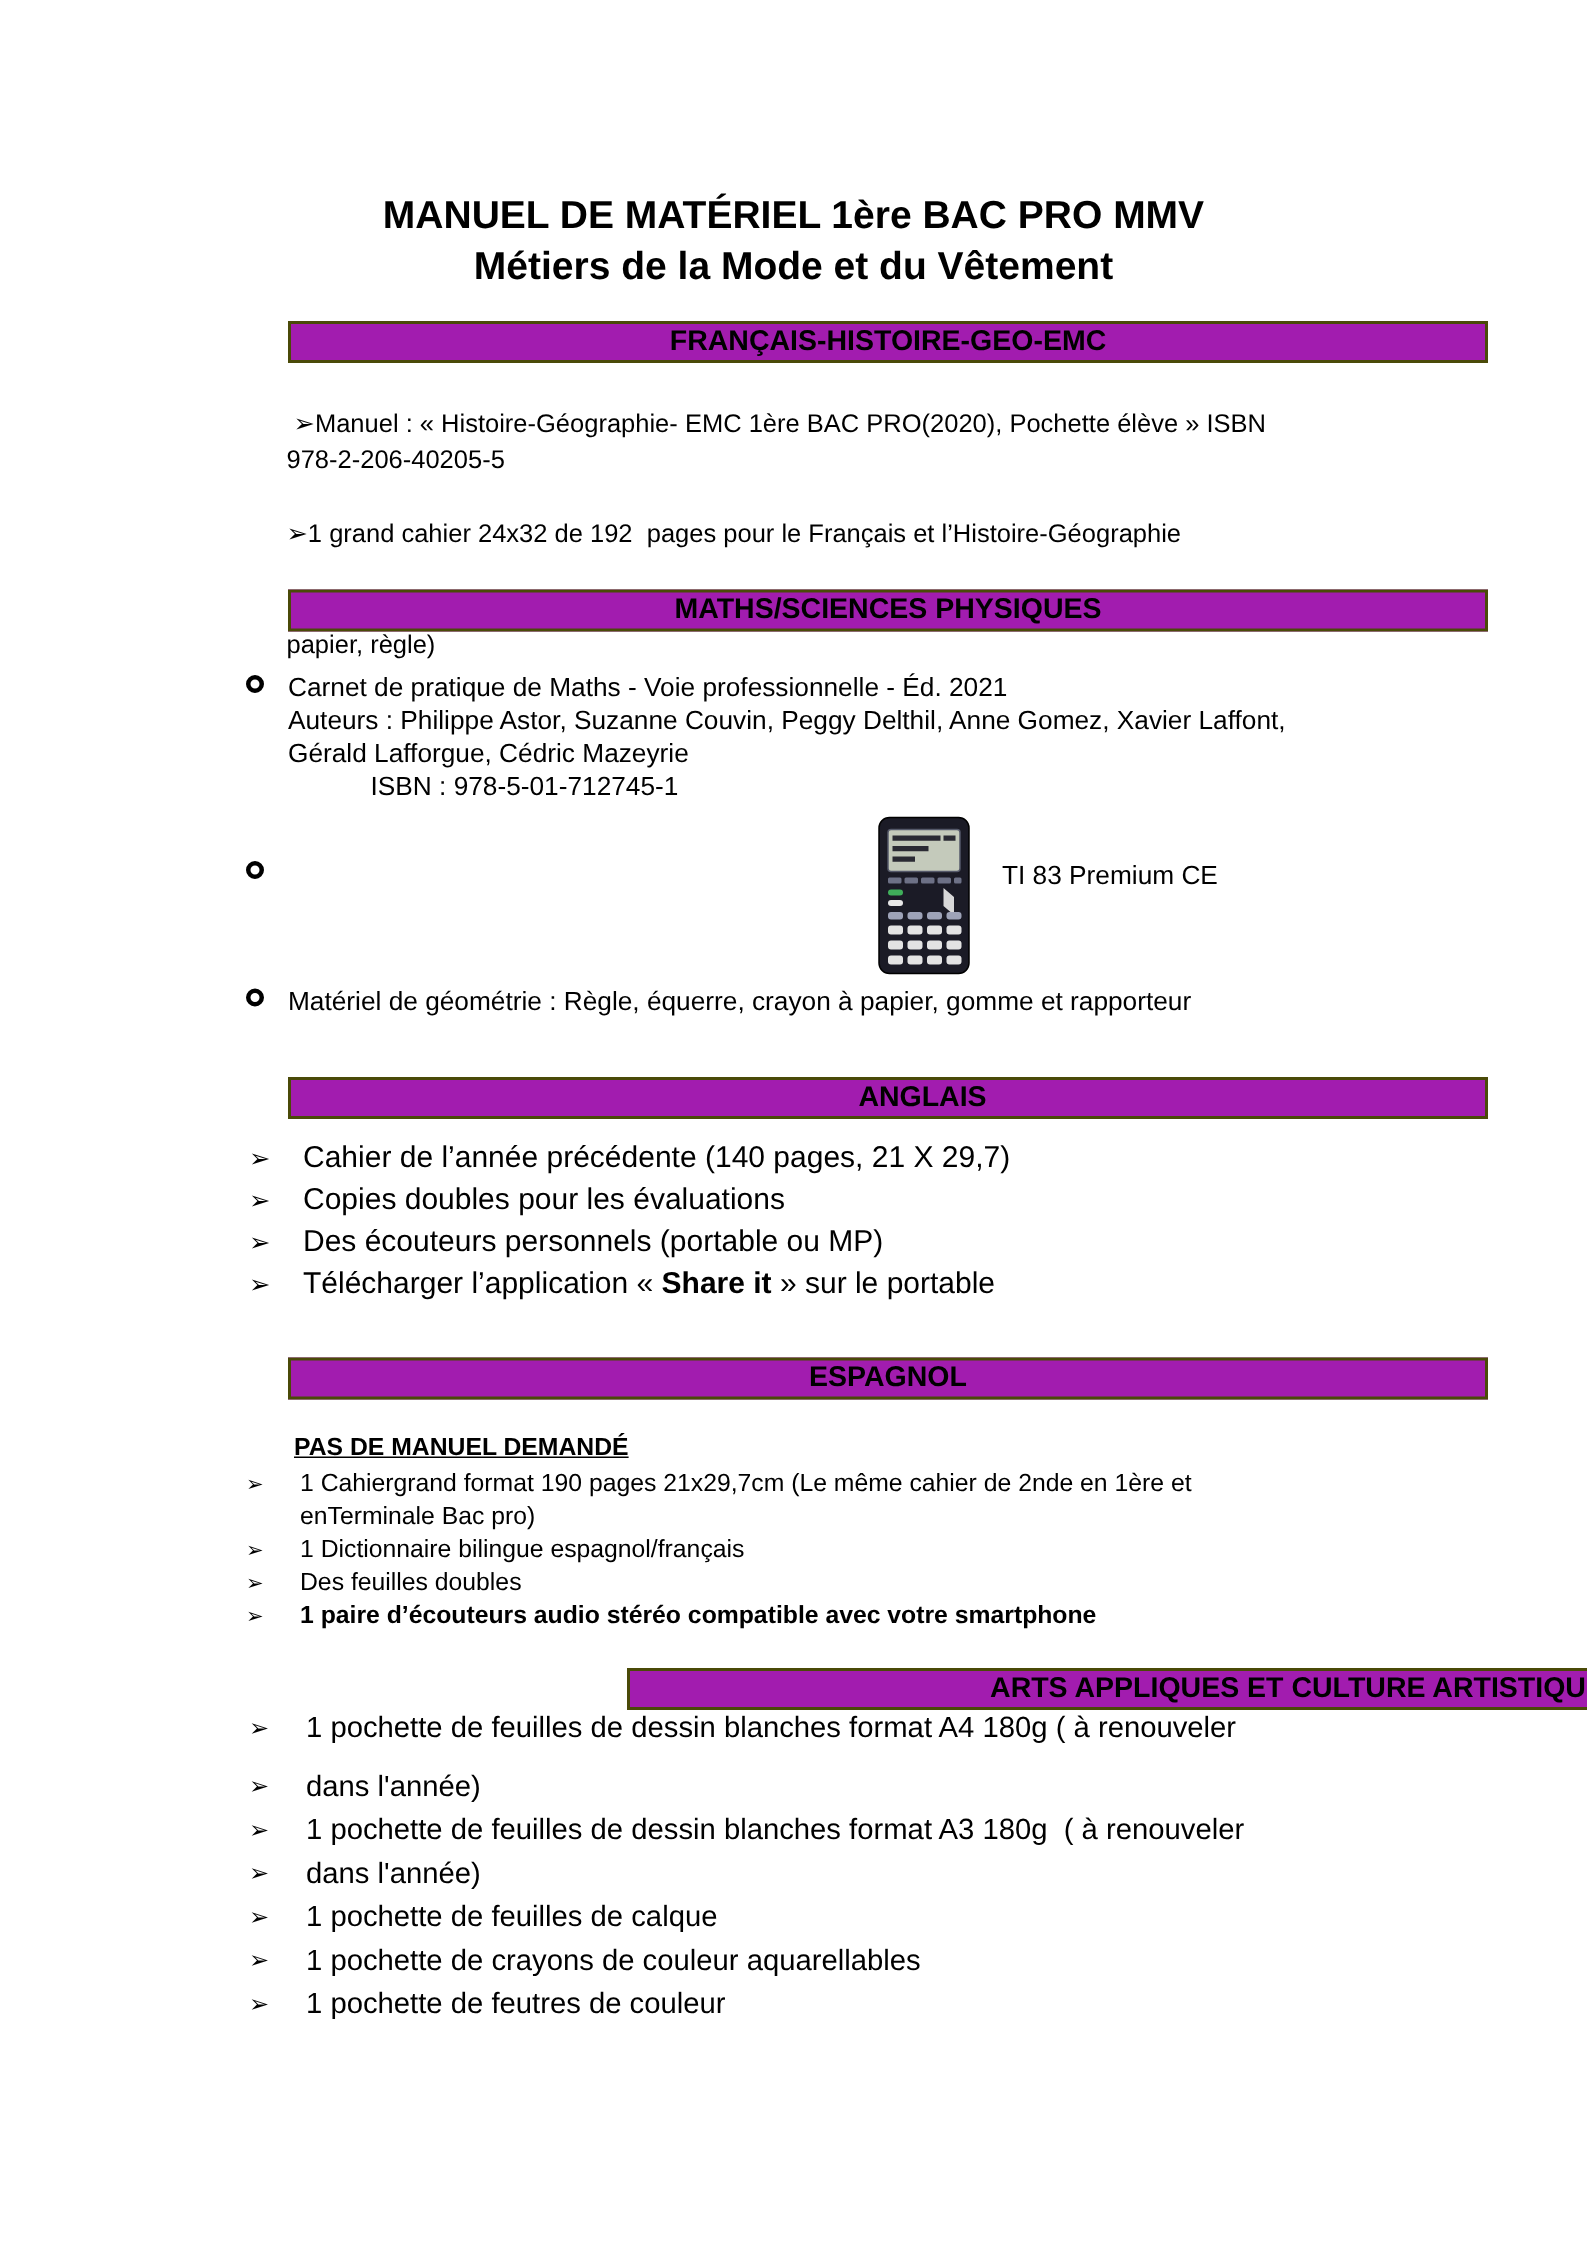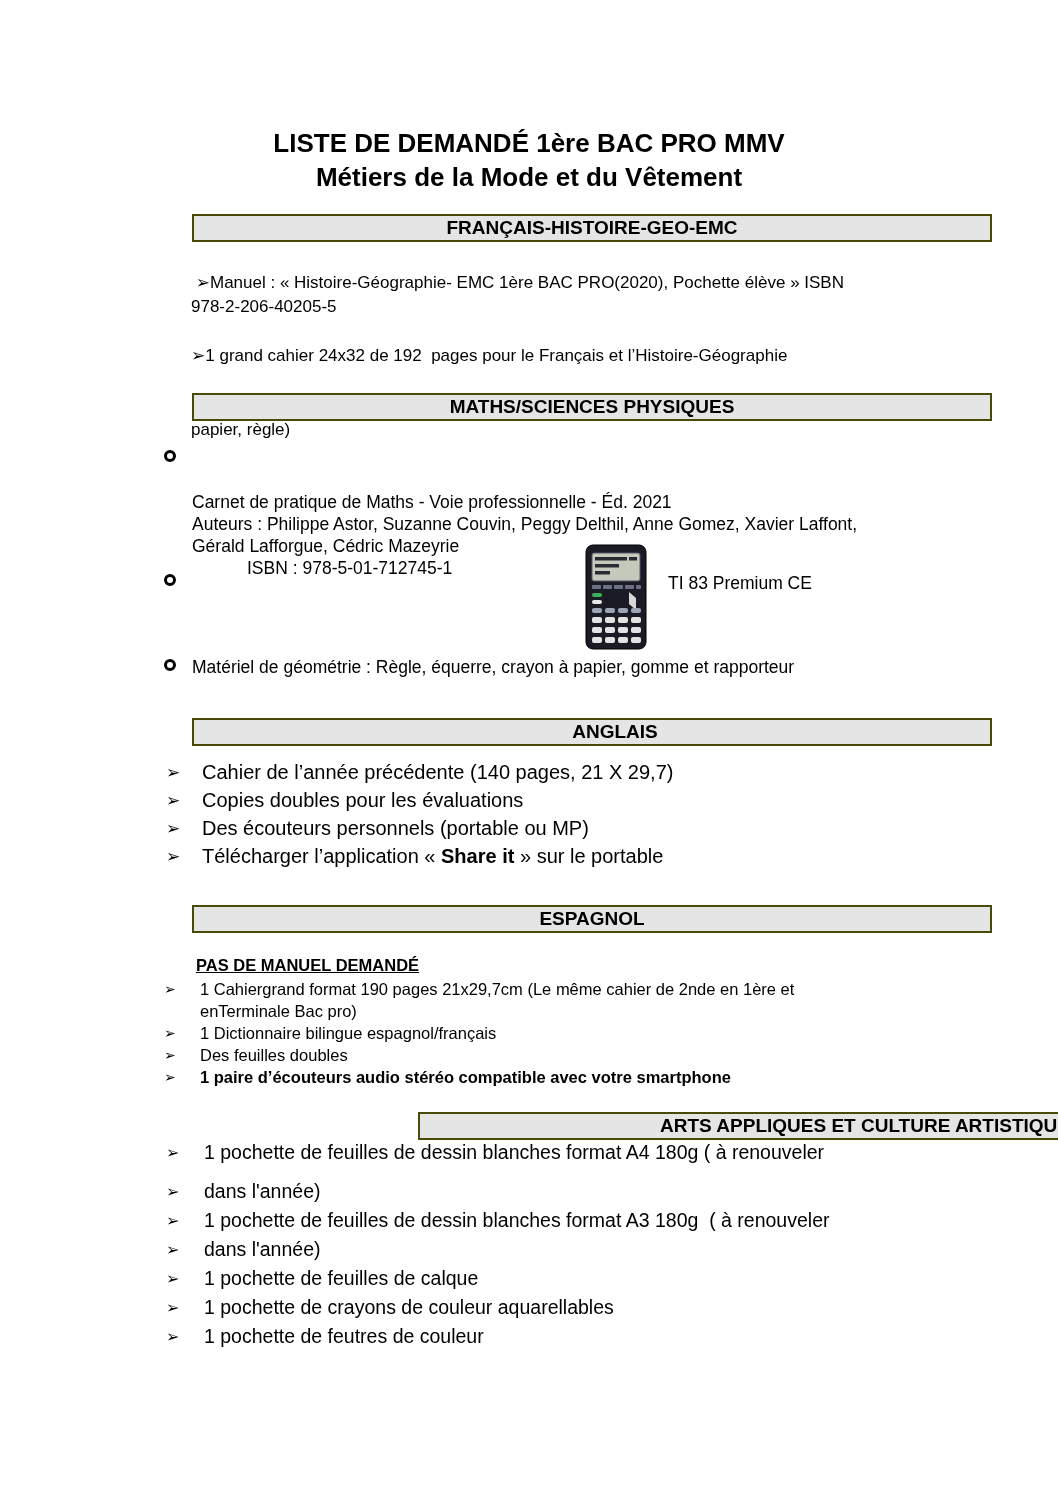--- a/index.html
+++ b/index.html
@@ -6,32 +6,32 @@
   html,body { background:#e8e8e8; }
   .page {
     position:relative; width:1058px; height:1497px;
     background:#ffffff; overflow:hidden;
     font-family:"Liberation Sans", sans-serif; color:#000;
   }
   .title { position:absolute; top:126px; left:0; width:100%;
     text-align:center; font-weight:bold; font-size:26px; line-height:34px; }
   .banner {
     position:absolute; left:192px; width:800px; height:28px;
-    background:#e5e5e5; border:2px solid #4a4a08;
+    background:#a21caf; border:2px solid #4a4a08;
     font-weight:bold; font-size:19px; line-height:23px; text-align:center;
   }
   .b-francais { top:214px; }
   .b-maths    { top:393px; }
   .b-anglais  { top:718px; text-align:center; padding-left:46px; }
   .b-espagnol { top:905px; }
   .b-arts     { top:1112px; left:418px; width:894px; }
   .fr-items { position:absolute; top:246px; left:191px; width:700px;
     font-size:17px; line-height:24.5px; white-space:pre-line; }
   .maths-book { position:absolute; top:447px; left:192px; width:720px;
-    font-size:17.5px; line-height:22px;margin-top:44px; }
+    font-size:17.5px; line-height:22px; }
   .maths-book .isbn { padding-left:55px; }
   .ring { position:absolute; width:12px; height:12px; border:3px solid #000;
     border-radius:50%; background:#fff; }
   .r1 { left:164px; top:450px; }
   .r2 { left:164px; top:574px; }
   .r3 { left:164px; top:659px; }
   .calc-text { position:absolute; top:571px; left:192px; font-size:17.5px; }
   .calc-text b { text-decoration:underline; }
   .calc-img { position:absolute; top:544px; left:585px; }
   .ti83 { position:absolute; top:573px; left:668px; font-size:17.5px; }
@@ -53,21 +53,21 @@
   .arts-list .li { margin-bottom:8px; line-height:21px; }
   .arts-list .li:first-child { margin-bottom:18px; }
   .arts-list .arr { width:38px; font-size:16px; line-height:21px; }
 </style>
 </head>
 <body>
 
 <div class="page">
 
   <div class="title">
-    <div>LISTE DE DEMANDÉ 1ère BAC PRO MMV</div>
+    <div>MANUEL DE MATÉRIEL 1ère BAC PRO MMV</div>
     <div>Métiers de la Mode et du Vêtement</div>
   </div>
 
   <div class="banner b-francais">FRANÇAIS-HISTOIRE-GEO-EMC</div>
   <div class="fr-items">
     <div>&nbsp;➢Manuel : « Histoire-Géographie- EMC 1ère BAC PRO(2020), Pochette élève » ISBN
 978-2-206-40205-5</div>
     <div>➢1 grand cahier 24x32 de 192&nbsp; pages pour le Français et l’Histoire-Géographie</div>
     <div>➢une trousse complète (colle, ciseaux, surligneurs, stylo 4 couleurs, gomme, crayon à
 papier, règle)</div>

